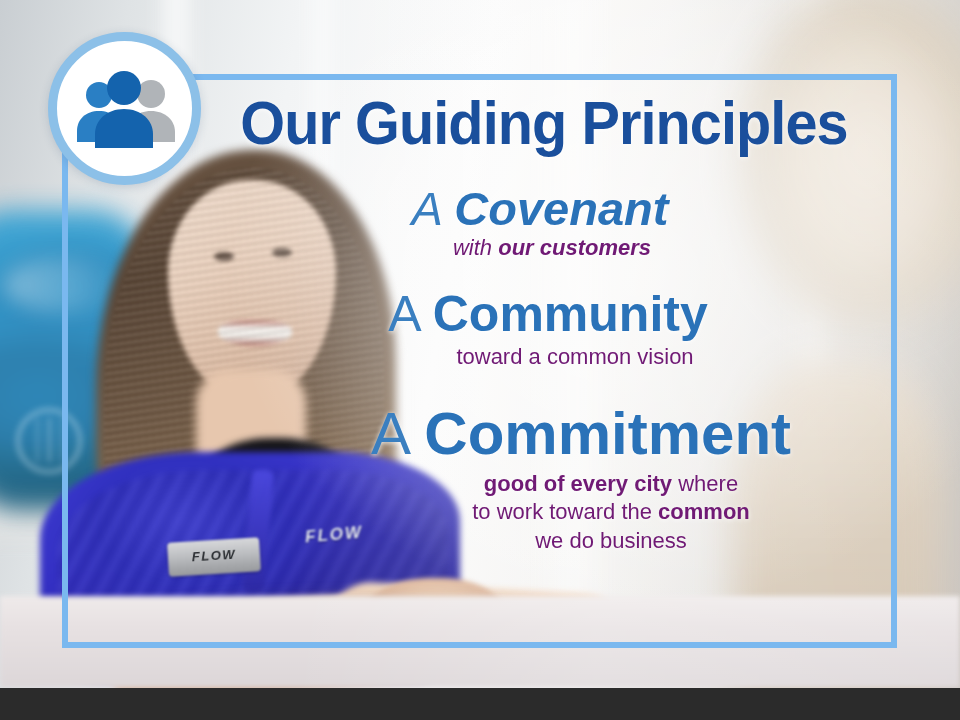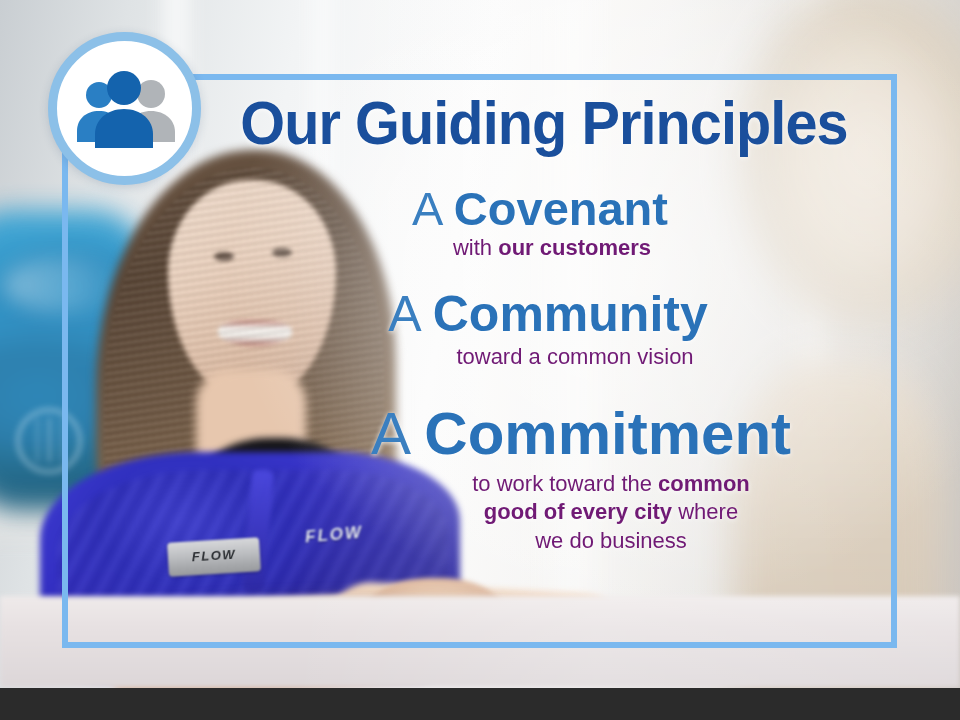--- a/index.html
+++ b/index.html
@@ -265,21 +265,21 @@
     text-align:center;
     color:#701a75;
     font-size:22px;
     line-height:1.3;
     text-shadow:0 1px 5px rgba(255,255,255,.85);
   }
   .p-sub b { font-weight:bold; }
 
   
   #p-covenant .p-title   { font-size:47px; }
-  #p-covenant             { padding-right:24px; }
+  #p-covenant             { padding-right:24px;font-style:italic; }
   #p-covenant .p-sub     { padding-left:24px; }
 
   #p-community            { padding-right:8px; margin-top:26px; }
   #p-community .p-title  { font-size:50px; }
   #p-community .p-sub    { padding-left:54px; margin-top:2px; }
 
   #p-commitment           { padding-left:58px; margin-top:30px; }
   #p-commitment .p-title { font-size:60px; }
   #p-commitment .p-sub   { padding-left:60px; margin-top:4px; }
 </style>
@@ -371,24 +371,24 @@
       </div>
     </div>
 
     <div class="principle" id="p-commitment">
       <div class="p-title">
         <span class="art">A</span>
         <span class="word">Commitment</span>
       </div>
       <div class="p-sub">
         <div>
+          <b>good of every city</b><span> where</span>
+        </div>
+        <div>
           <span>to work toward the </span><b>common</b>
         </div>
-        <div>
-          <b>good of every city</b><span> where</span>
-        </div>
         <div><span>we do business</span></div>
       </div>
     </div>
 
   </div>
 
 </div>
 
 </body></html>

